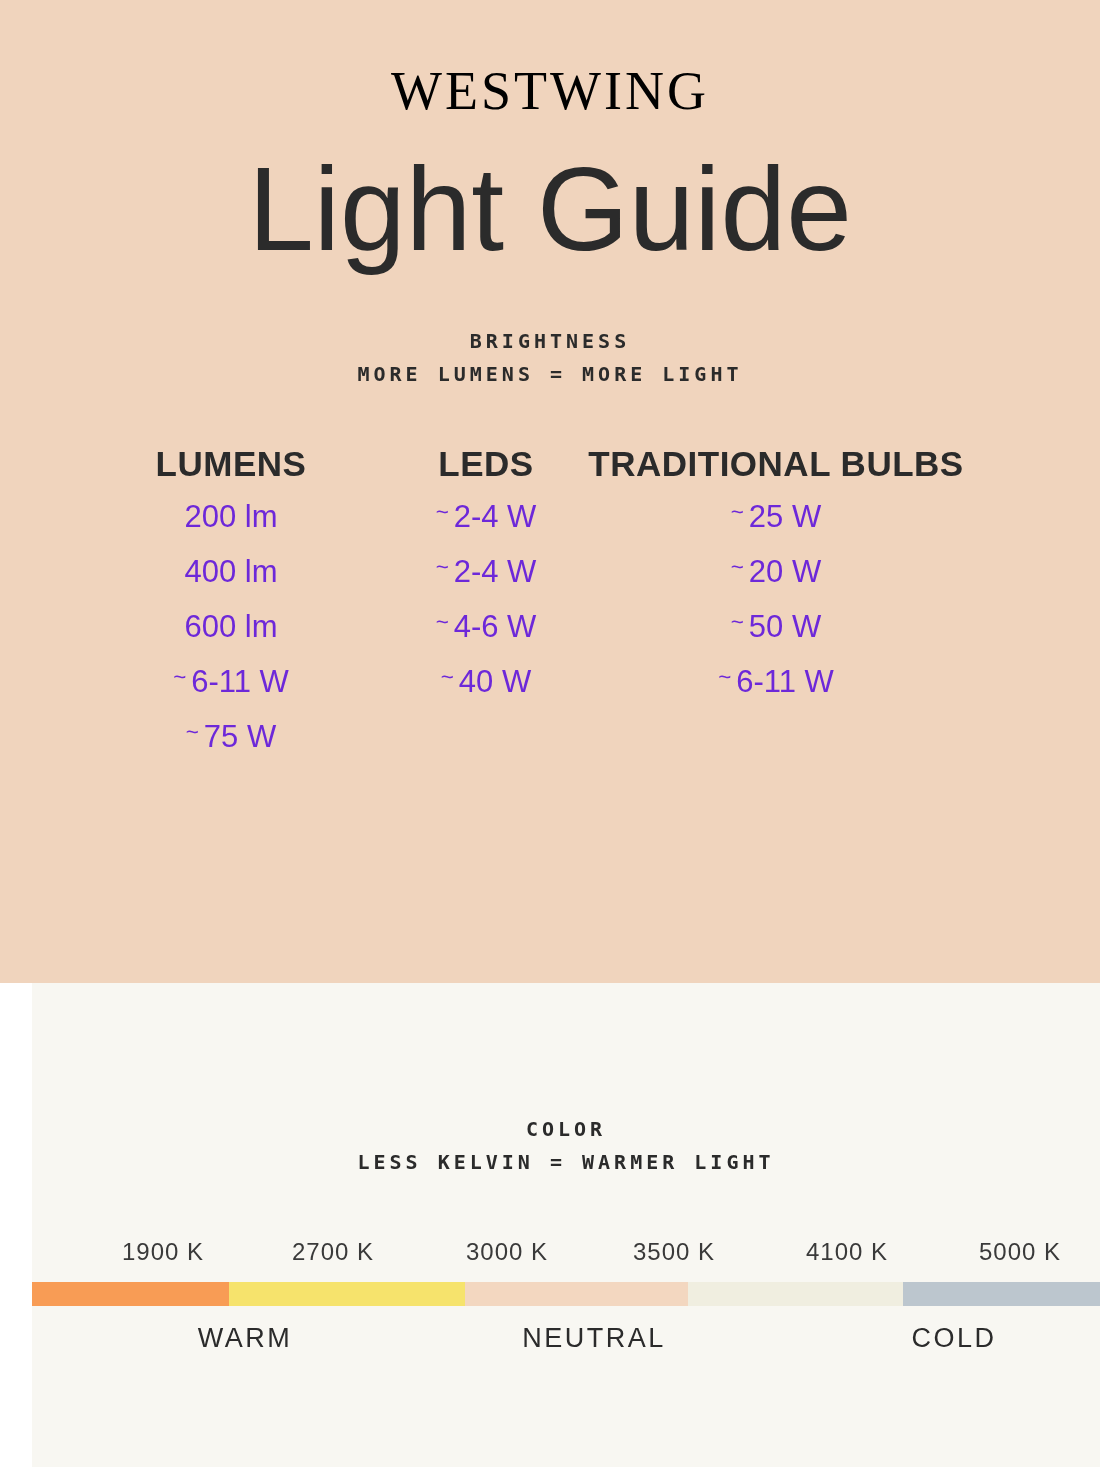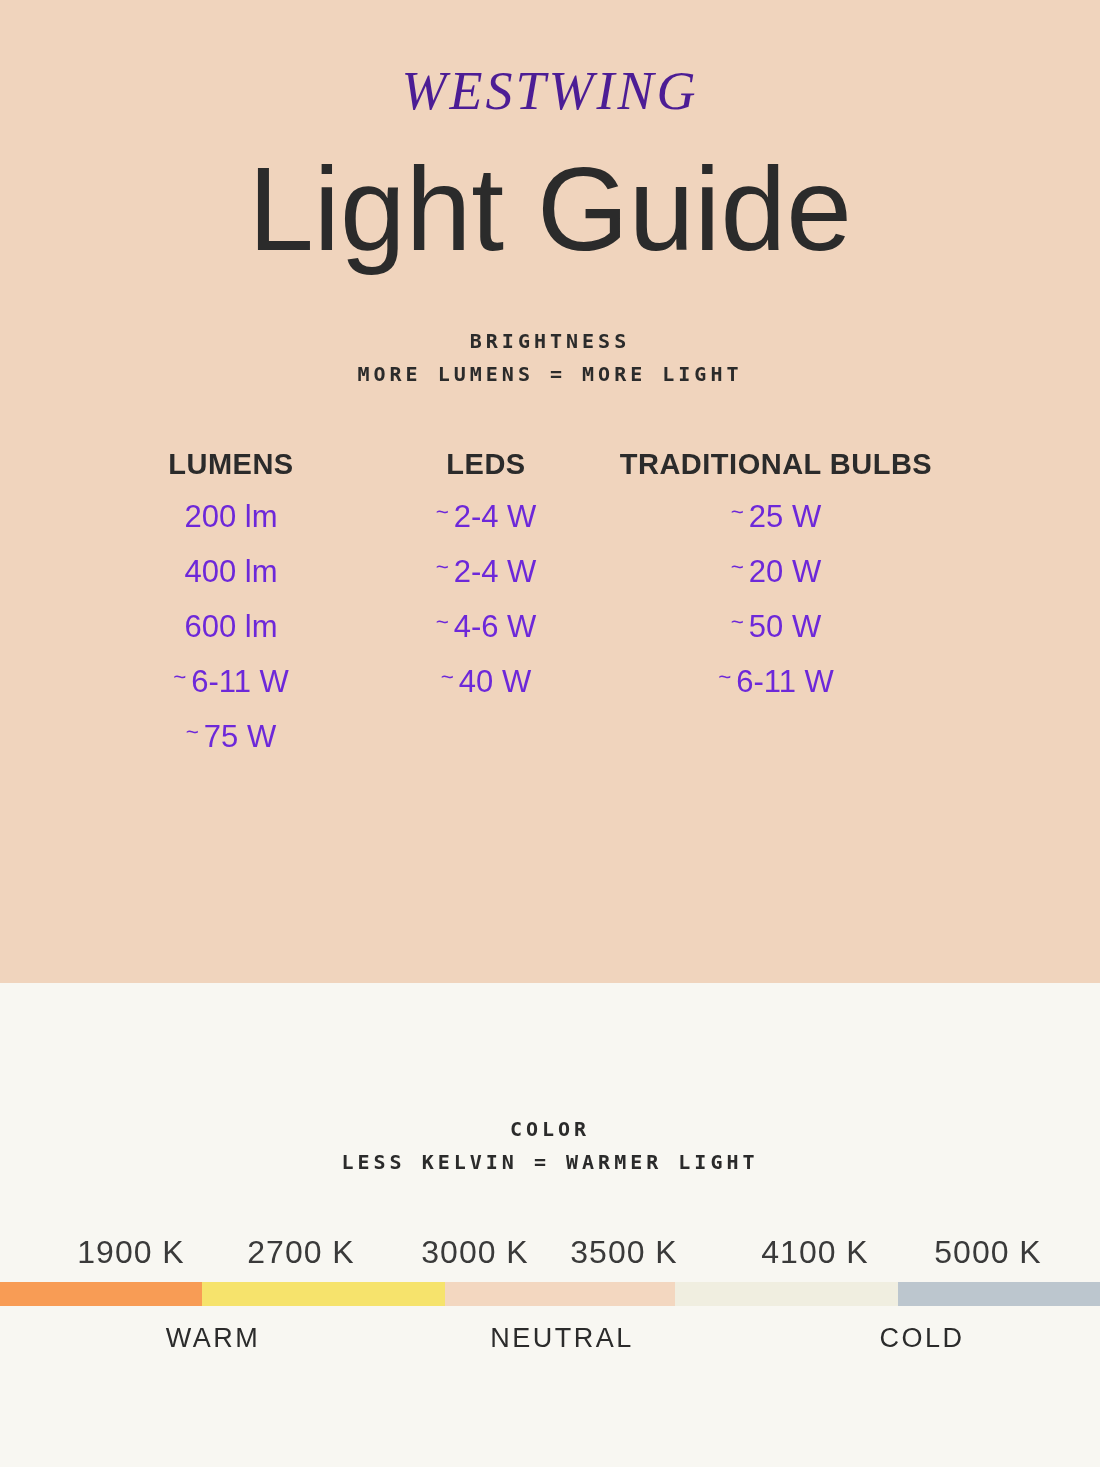--- a/index.html
+++ b/index.html
@@ -44,21 +44,21 @@
 
   .lumen-table {
     margin-top: 60px;
     margin-left: 60px;
     width: 922px;
     display: grid;
     grid-template-columns: 342px 168px 412px;
     row-gap: 20px;
   }
   .lumen-table .th {
-    font-size: 29px;
+    font-size: 35px;
     font-weight: 700;
     letter-spacing: 0.5px;
     line-height: 34px;
   }
   .lumen-table .td {
     font-size: 31px;
     font-weight: 400;
     line-height: 32px;
     color: #6d28d9;
   }
@@ -77,21 +77,21 @@
     text-align: center;
   }
   .kelvin-row {
     position: relative;
     height: 34px;
     margin-top: 60px;
   }
   .kelvin-label {
     position: absolute;
     transform: translateX(-50%);
-    font-size: 32px;
+    font-size: 24px;
     font-weight: 400;
     letter-spacing: 1px;
     line-height: 34px;
     color: #3a3a3a;
     white-space: nowrap;
   }
   .scale-bar {
     margin-top: 13px;
     width: 100%;
     height: 24px;
@@ -113,21 +113,21 @@
     line-height: 32px;
     white-space: nowrap;
   }
 </style>
 </head>
 <body style="color: rgb(43, 43, 43);">
 
 <div class="page">
 
   <section class="top-section" style="background: rgb(240, 212, 189);">
-    <div class="logo" style="color: #4c1d95; font-style: italic;">WESTWING</div>
+    <div class="logo" style="color: #000000;">WESTWING</div>
     <h1 class="title">Light Guide</h1>
 
     <div class="mono-heading">BRIGHTNESS</div>
     <div class="mono-sub">MORE LUMENS = MORE LIGHT</div>
 
     <div class="lumen-table">
 
       <div class="th">LUMENS</div>
       <div class="th">LEDS</div>
       <div class="th">TRADITIONAL BULBS</div>
@@ -145,29 +145,29 @@
       <div class="td"><span class="approx">~</span><span>50 W</span></div>
 
       <div class="td"><span class="approx">~</span><span>6-11 W</span></div>
       <div class="td"><span class="approx">~</span><span>40 W</span></div>
 
       <div class="td"><span class="approx">~</span><span>6-11 W</span></div>
       <div class="td"><span class="approx">~</span><span>75 W</span></div>
     </div>
   </section>
 
-  <section class="color-section" style="background: rgb(248, 247, 242);">
+  <section class="color-section" style="background: rgb(248, 247, 242); margin-left: 32px;">
     <div class="mono-heading" style="margin-top:0;">COLOR</div>
     <div class="mono-sub">LESS KELVIN = WARMER LIGHT</div>
 
     <div class="kelvin-row">
       <span class="kelvin-label" style="left:131px">1900 K</span>
       <span class="kelvin-label" style="left:301px">2700 K</span>
       <span class="kelvin-label" style="left:475px">3000 K</span>
-      <span class="kelvin-label" style="left:624px">3500 K</span>
+      <span class="kelvin-label" style="left:642px">3500 K</span>
       <span class="kelvin-label" style="left:815px">4100 K</span>
       <span class="kelvin-label" style="left:988px">5000 K</span>
     </div>
 
     <div class="scale-bar">
       <div class="scale-segment" style="background: rgb(248, 156, 85); width: 18.4%;"></div>
       <div class="scale-segment" style="background: rgb(246, 227, 108); width: 22.1%;"></div>
       <div class="scale-segment" style="background: rgb(243, 215, 192); width: 20.9%;"></div>
       <div class="scale-segment" style="background: rgb(240, 238, 224); width: 20.2%;"></div>
       <div class="scale-segment" style="background: rgb(188, 198, 206); width: 18.4%;"></div>

